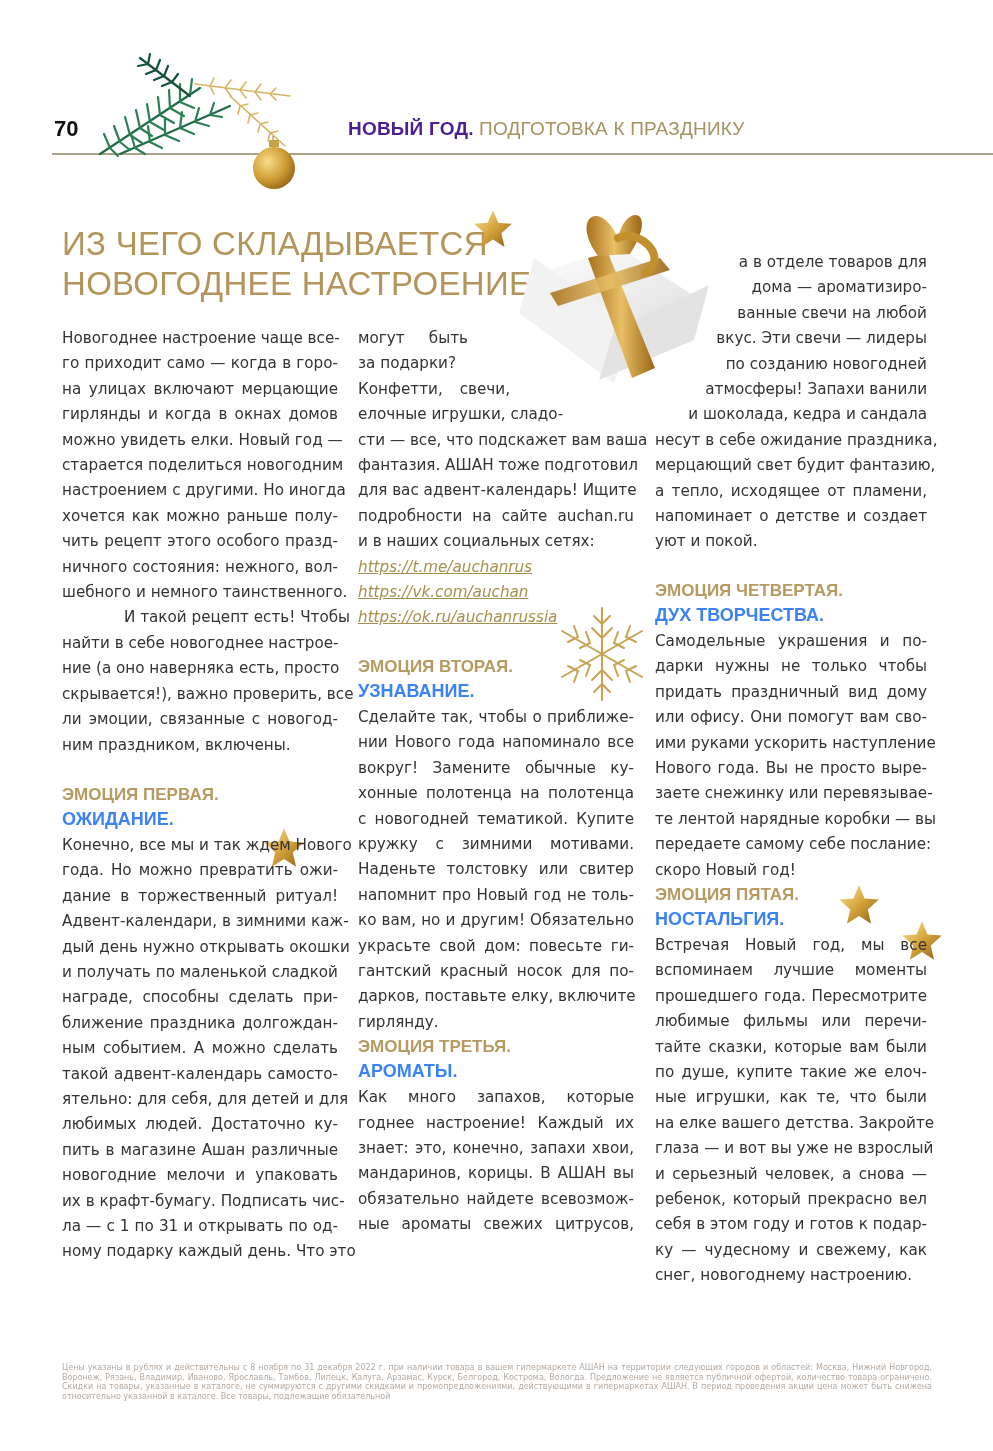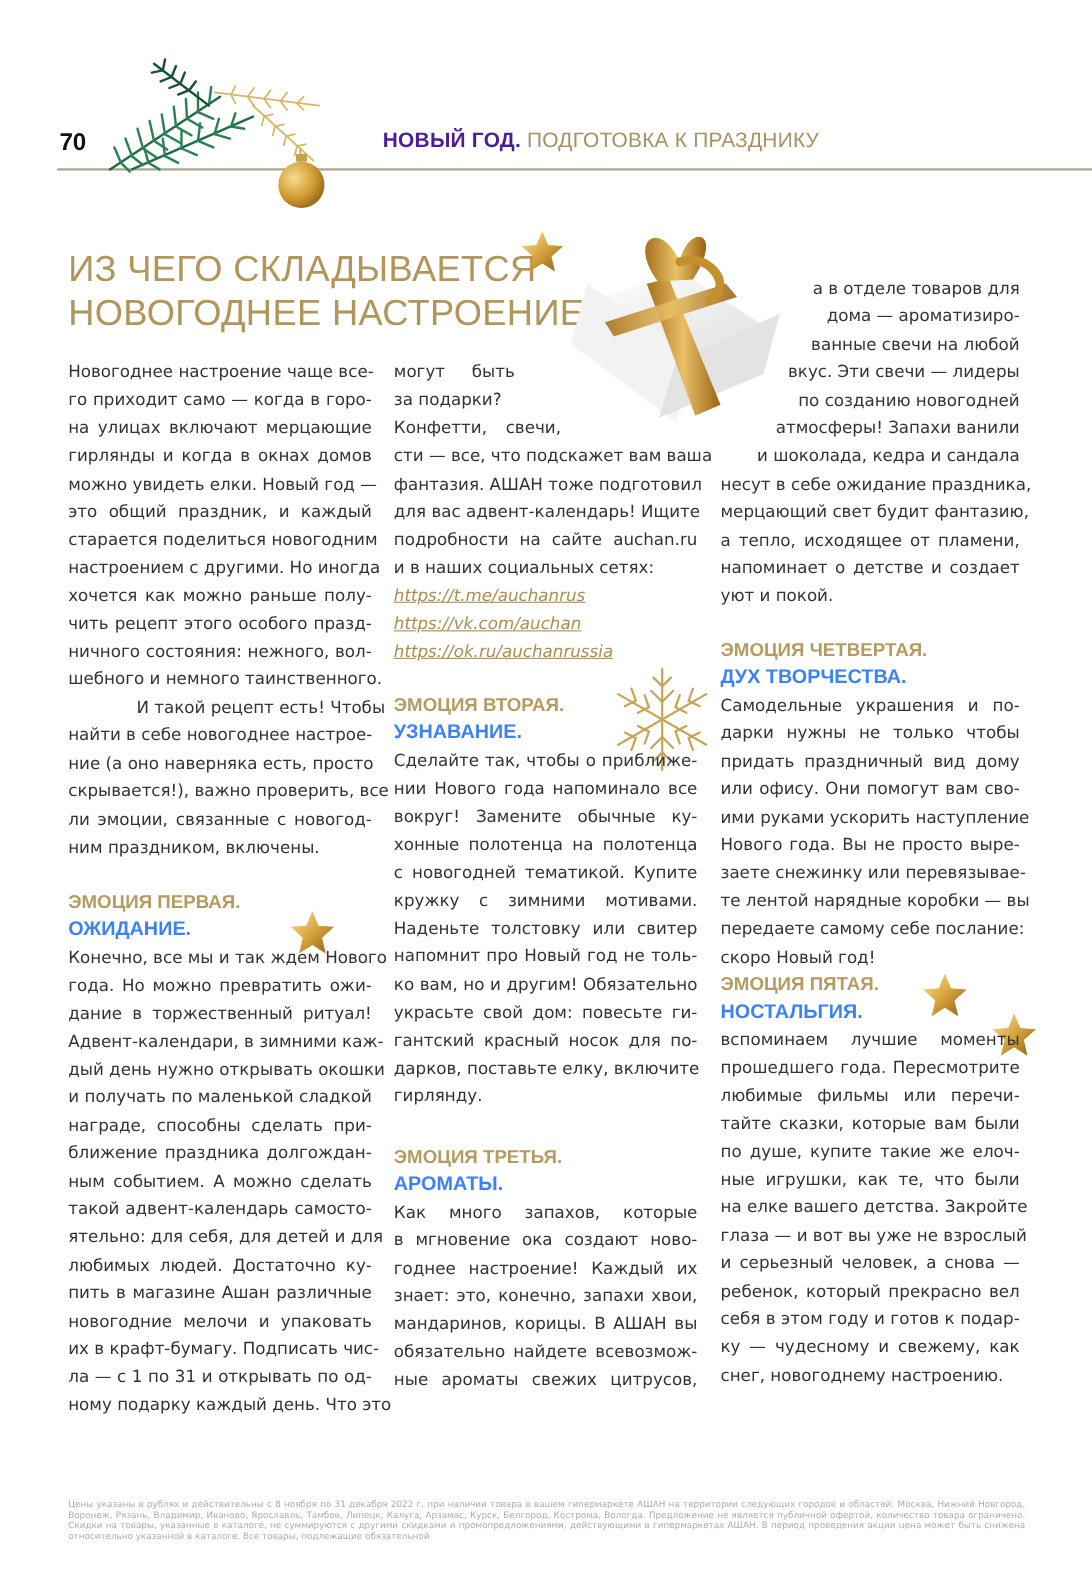--- a/index.html
+++ b/index.html
@@ -141,21 +141,20 @@
   </g>
 </svg>
 
 <div class="col c1">
   <div>
     <span class="line just">Новогоднее настроение чаще все-</span>
     <span class="line just">го приходит само — когда в горо-</span>
     <span class="line just">на улицах включают мерцающие</span>
     <span class="line just">гирлянды и когда в окнах домов</span>
     <span class="line just">можно увидеть елки. Новый год —</span>
-    <span class="line just">это общий праздник, и каждый</span>
     <span class="line just">старается поделиться новогодним</span>
     <span class="line just">настроением с другими. Но иногда</span>
     <span class="line just">хочется как можно раньше полу-</span>
     <span class="line just">чить рецепт этого особого празд-</span>
     <span class="line just">ничного состояния: нежного, вол-</span>
     <span class="line">шебного и немного таинственного.</span>
     <span class="line just" style="padding-left:62px">И такой рецепт есть! Чтобы</span>
     <span class="line just">найти в себе новогоднее настрое-</span>
     <span class="line just">ние (а оно наверняка есть, просто</span>
     <span class="line just">скрывается!), важно проверить, все</span>
@@ -183,20 +182,21 @@
     <span class="line just">ла — с 1 по 31 и открывать по од-</span>
     <span class="line just">ному подарку каждый день. Что это</span>
   </div>
 </div>
 
 <div class="col c2">
   <div>
     <span class="line" style="width:110px;text-align-last:justify;text-align:justify">могут быть</span>
     <span class="line">за подарки?</span>
     <span class="line" style="width:152px;text-align-last:justify;text-align:justify">Конфетти, свечи,</span>
+    <span class="line">елочные игрушки, сладо-</span>
     <span class="line just">сти — все, что подскажет вам ваша</span>
     <span class="line just">фантазия. АШАН тоже подготовил</span>
     <span class="line just">для вас адвент-календарь! Ищите</span>
     <span class="line just">подробности на сайте auchan.ru</span>
     <span class="line">и в наших социальных сетях:</span>
     <a class="link" href="#">https://t.me/auchanrus</a>
     <a class="link" href="#">https://vk.com/auchan</a>
     <a class="link" href="#">https://ok.ru/auchanrussia</a>
   </div>
   <div style="margin-top:24px">
@@ -209,25 +209,24 @@
     <span class="line just">с новогодней тематикой. Купите</span>
     <span class="line just">кружку с зимними мотивами.</span>
     <span class="line just">Наденьте толстовку или свитер</span>
     <span class="line just">напомнит про Новый год не толь-</span>
     <span class="line just">ко вам, но и другим! Обязательно</span>
     <span class="line just">украсьте свой дом: повесьте ги-</span>
     <span class="line just">гантский красный носок для по-</span>
     <span class="line just">дарков, поставьте елку, включите</span>
     <span class="line">гирлянду.</span>
   </div>
-  <div style="margin-top:30px">
+  <div style="">
     <span class="emo-label">Эмоция третья.</span>
     <span class="emo-title">Ароматы.</span>
     <span class="line just">Как много запахов, которые</span>
-    <span class="line just">в мгновение ока создают ново-</span>
     <span class="line just">годнее настроение! Каждый их</span>
     <span class="line just">знает: это, конечно, запахи хвои,</span>
     <span class="line just">мандаринов, корицы. В АШАН вы</span>
     <span class="line just">обязательно найдете всевозмож-</span>
     <span class="line just">ные ароматы свежих цитрусов,</span>
   </div>
 </div>
 
 <div class="col c3">
   <div>
@@ -254,20 +253,21 @@
     <span class="line just">ими руками ускорить наступление</span>
     <span class="line just">Нового года. Вы не просто выре-</span>
     <span class="line just">заете снежинку или перевязывае-</span>
     <span class="line just">те лентой нарядные коробки — вы</span>
     <span class="line just">передаете самому себе послание:</span>
     <span class="line">скоро Новый год!</span>
   </div>
   <div style="">
     <span class="emo-label">Эмоция пятая.</span>
     <span class="emo-title">Ностальгия.</span>
+    <span class="line just">Встречая Новый год, мы все</span>
     <span class="line just">вспоминаем лучшие моменты</span>
     <span class="line just">прошедшего года. Пересмотрите</span>
     <span class="line just">любимые фильмы или перечи-</span>
     <span class="line just">тайте сказки, которые вам были</span>
     <span class="line just">по душе, купите такие же елоч-</span>
     <span class="line just">ные игрушки, как те, что были</span>
     <span class="line just">на елке вашего детства. Закройте</span>
     <span class="line just">глаза — и вот вы уже не взрослый</span>
     <span class="line just">и серьезный человек, а снова —</span>
     <span class="line just">ребенок, который прекрасно вел</span>

